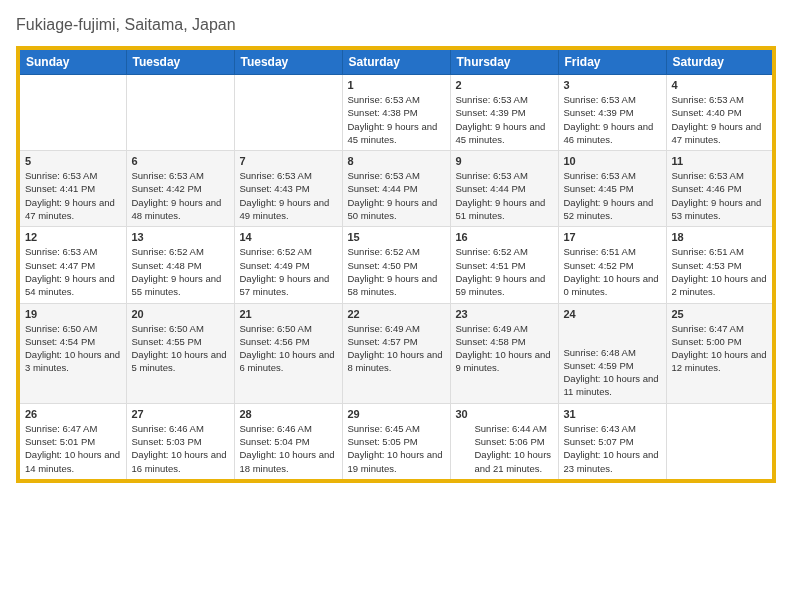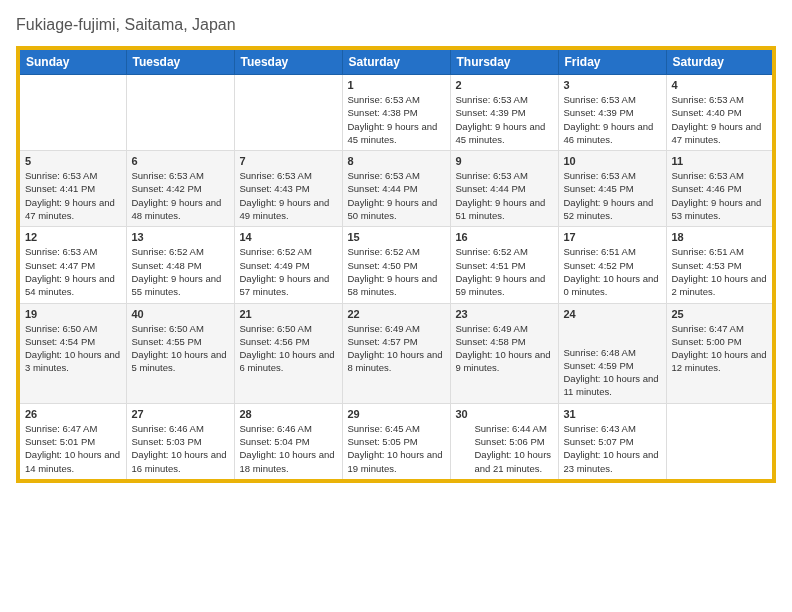--- a/index.html
+++ b/index.html
@@ -229,21 +229,21 @@
         </td>
       </tr>
       <tr>
         <td>
           <span class="day-number">19</span>
           <div class="day-info" style="white-space: pre-line;">Sunrise: 6:50 AM
 Sunset: 4:54 PM
 Daylight: 10 hours and 3 minutes.</div>
         </td>
         <td>
-          <span class="day-number">40</span>
+          <span class="day-number">20</span>
           <div class="day-info" style="white-space: pre-line;">Sunrise: 6:50 AM
 Sunset: 4:55 PM
 Daylight: 10 hours and 5 minutes.</div>
         </td>
         <td>
           <span class="day-number">21</span>
           <div class="day-info" style="white-space: pre-line;">Sunrise: 6:50 AM
 Sunset: 4:56 PM
 Daylight: 10 hours and 6 minutes.</div>
         </td>

